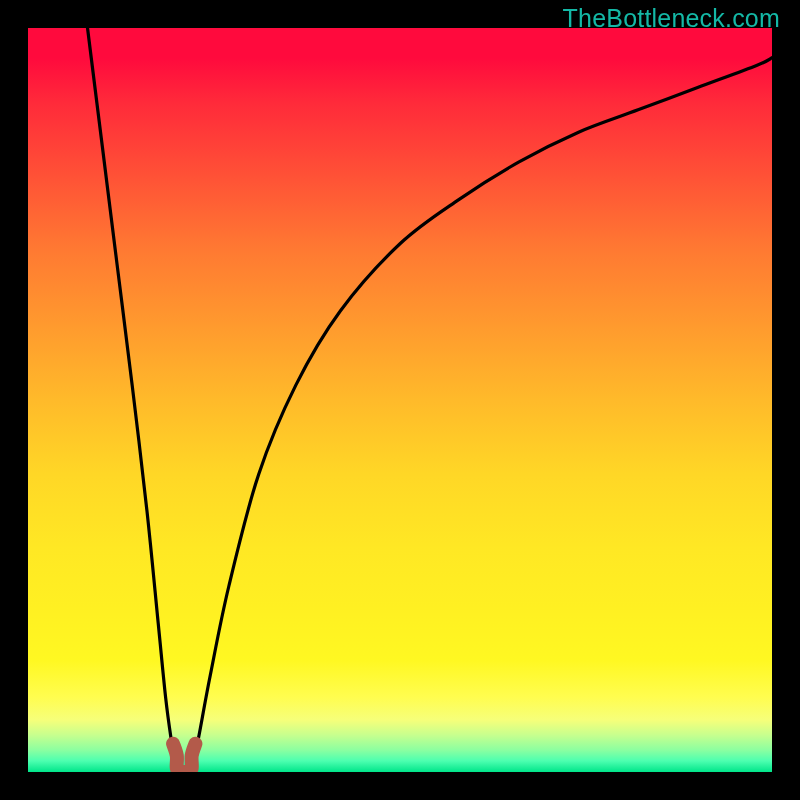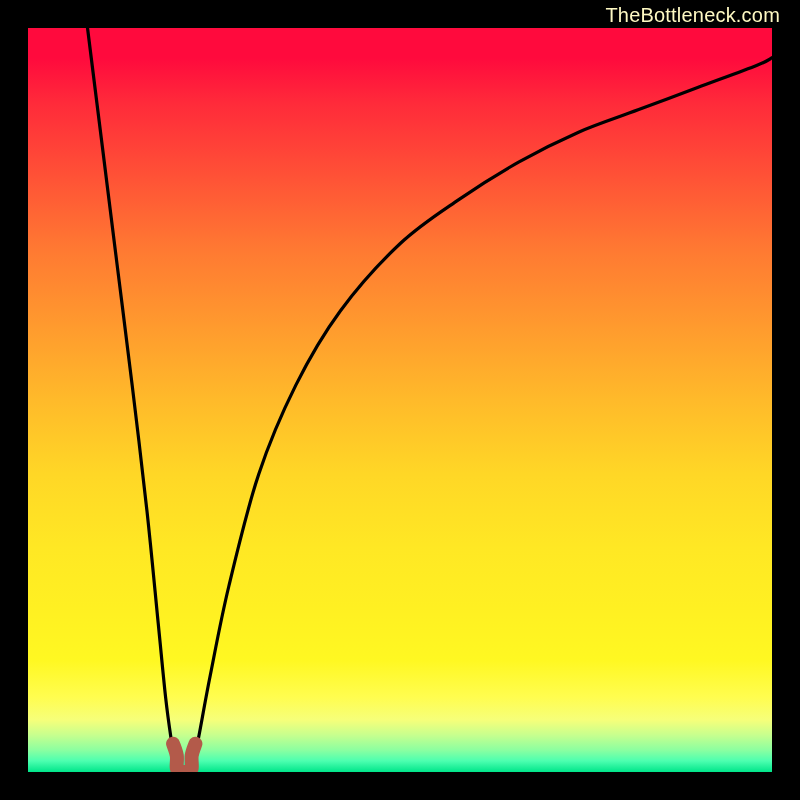--- a/index.html
+++ b/index.html
@@ -50,22 +50,22 @@
   }
   .curve-layer {
     position: absolute;
     inset: 0;
   }
   .watermark {
     position: absolute;
     top: 4px;
     right: 20px;
     font-family: Arial, Helvetica, sans-serif;
-    font-size: 20px;
-    color: #fef9c3;
+    font-size: 25px;
+    color: #14b8a6;
     letter-spacing: 0.2px;
     user-select: none;
   }
 </style>
 </head>
 <body>
 
 <div class="outer">
 
   <div class="watermark">TheBottleneck.com</div>

